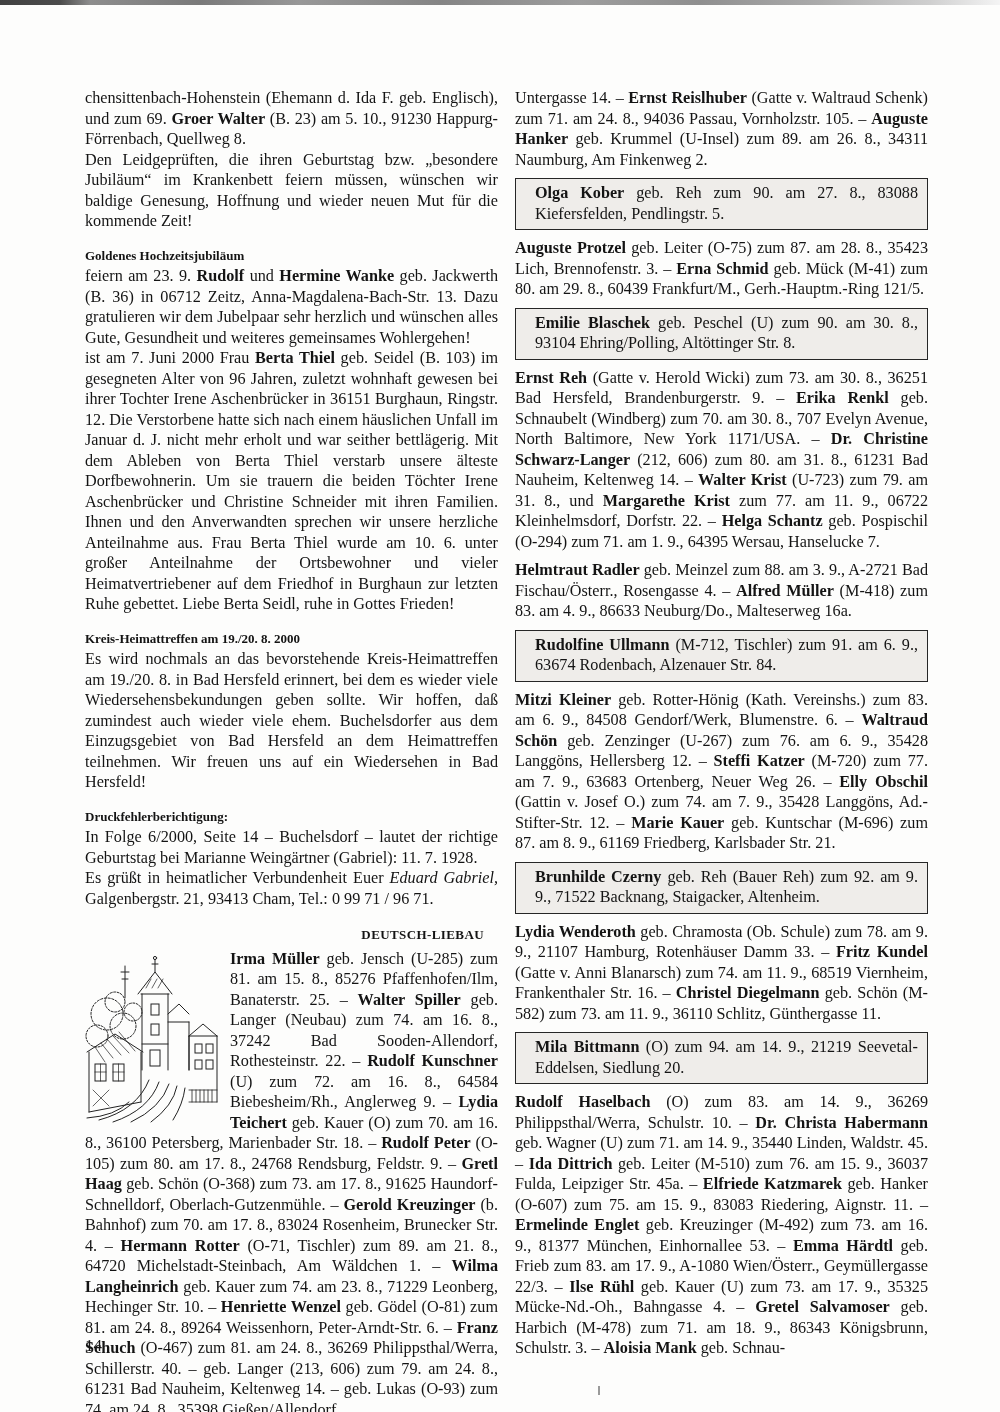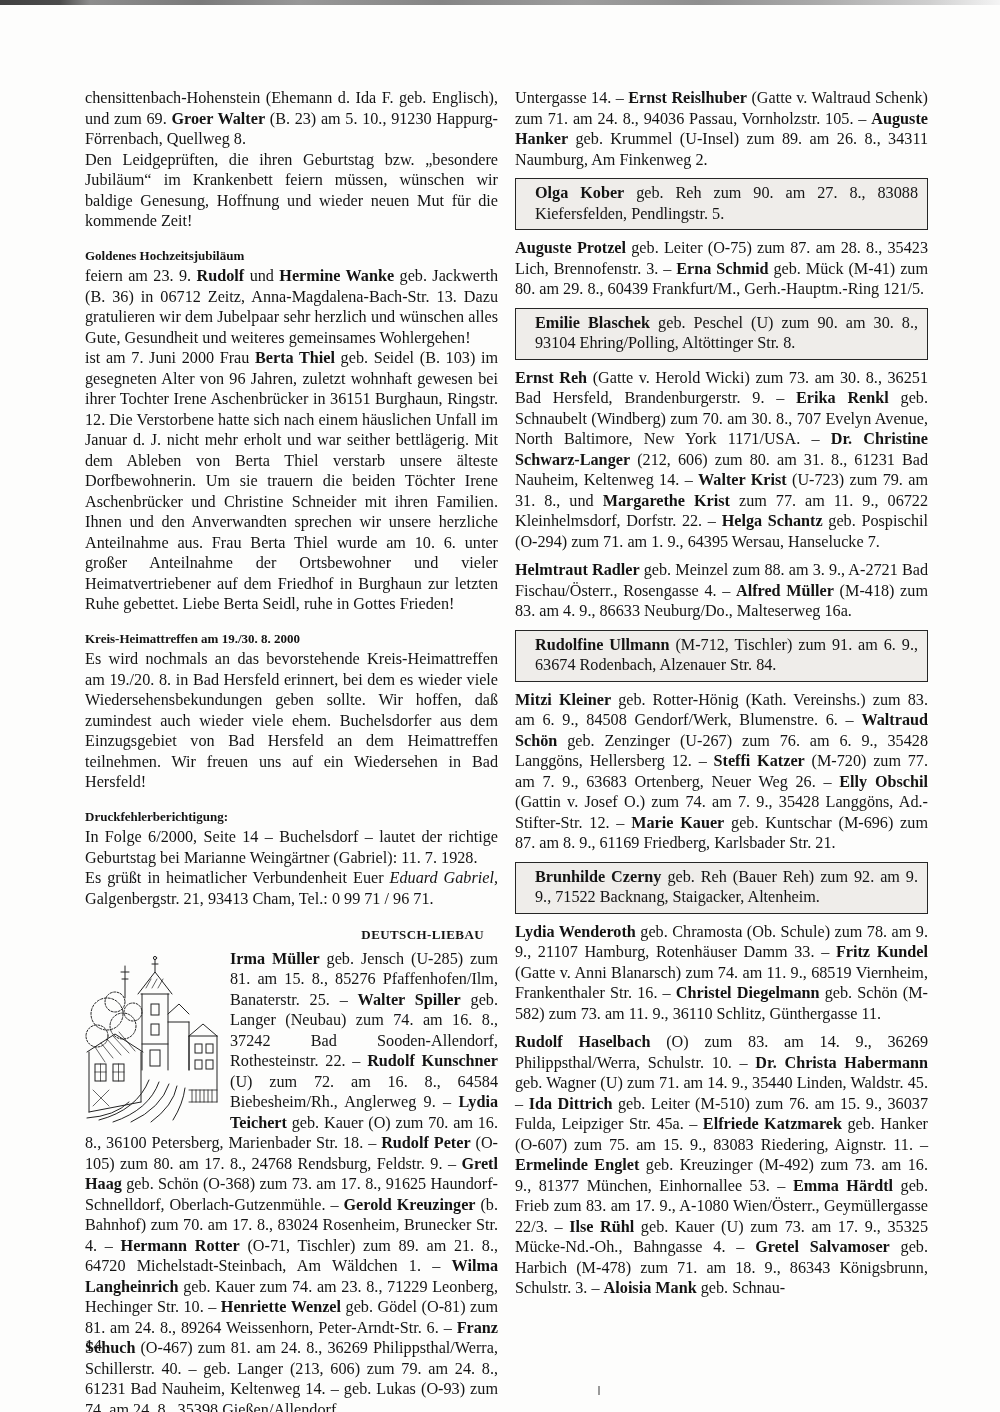--- a/index.html
+++ b/index.html
@@ -65,21 +65,21 @@
 
     <div class="col">
       <p>chensittenbach-Hohenstein (Ehemann d. Ida F. geb. Englisch), und zum 69. <b>Groer Walter</b> (B. 23) am 5. 10., 91230 Happurg-Förrenbach, Quellweg 8.</p>
       <p>Den Leidgeprüften, die ihren Geburtstag bzw. „besondere Jubiläum“ im Krankenbett feiern müssen, wünschen wir baldige Genesung, Hoffnung und wieder neuen Mut für die kommende Zeit!</p>
 
       <h3>Goldenes Hochzeitsjubiläum</h3>
       <p>feiern am 23. 9. <b>Rudolf</b> und <b>Hermine Wanke</b> geb. Jackwerth (B. 36) in 06712 Zeitz, Anna-Magdalena-Bach-Str. 13. Dazu gratulieren wir dem Jubelpaar sehr herzlich und wünschen alles Gute, Gesundheit und weiteres gemeinsames Wohlergehen!</p>
 
       <p>ist am 7. Juni 2000 Frau <b>Berta Thiel</b> geb. Seidel (B. 103) im gesegneten Alter von 96 Jahren, zuletzt wohnhaft gewesen bei ihrer Tochter Irene Aschenbrücker in 36151 Burghaun, Ringstr. 12. Die Verstorbene hatte sich nach einem häuslichen Unfall im Januar d. J. nicht mehr erholt und war seither bettlägerig. Mit dem Ableben von Berta Thiel verstarb unsere älteste Dorfbewohnerin. Um sie trauern die beiden Töchter Irene Aschenbrücker und Christine Schneider mit ihren Familien. Ihnen und den Anverwandten sprechen wir unsere herzliche Anteilnahme aus. Frau Berta Thiel wurde am 10. 6. unter großer Anteilnahme der Ortsbewohner und vieler Heimatvertriebener auf dem Friedhof in Burghaun zur letzten Ruhe gebettet. Liebe Berta Seidl, ruhe in Gottes Frieden!</p>
 
-      <h3>Kreis-Heimattreffen am 19./30. 8. 2000</h3>
+      <h3>Kreis-Heimattreffen am 19./20. 8. 2000</h3>
       <p>Es wird nochmals an das bevorstehende Kreis-Heimattreffen am 19./20. 8. in Bad Hersfeld erinnert, bei dem es wieder viele Wiedersehensbekundungen geben sollte. Wir hoffen, daß zumindest auch wieder viele ehem. Buchelsdorfer aus dem Einzugsgebiet von Bad Hersfeld an dem Heimattreffen teilnehmen. Wir freuen uns auf ein Wiedersehen in Bad Hersfeld!</p>
 
       <h3>Druckfehlerberichtigung:</h3>
       <p>In Folge 6/2000, Seite 14 – Buchelsdorf – lautet der richtige Geburtstag bei Marianne Weingärtner (Gabriel): 11. 7. 1928.</p>
       <p>Es grüßt in heimatlicher Verbundenheit Euer <i>Eduard Gabriel,</i> Galgenbergstr. 21, 93413 Cham, Tel.: 0 99 71 / 96 71.</p>
 
       <div class="dl">
         <h3 class="dl-head">DEUTSCH-LIEBAU</h3>
         <svg class="dl-img" viewBox="0 0 136 172" xmlns="http://www.w3.org/2000/svg" role="img">
           <g stroke="#222" fill="none" stroke-width="1" stroke-linecap="round">
@@ -142,20 +142,23 @@
       <p class="rc-para"><b>Ernst Reh</b> (Gatte v. Herold Wicki) zum 73. am 30. 8., 36251 Bad Hersfeld, Brandenburgerstr. 9. – <b>Erika Renkl</b> geb. Schnaubelt (Windberg) zum 70. am 30. 8., 707 Evelyn Avenue, North Baltimore, New York 1171/USA. – <b>Dr. Christine Schwarz-Langer</b> (212, 606) zum 80. am 31. 8., 61231 Bad Nauheim, Keltenweg 14. – <b>Walter Krist</b> (U-723) zum 79. am 31. 8., und <b>Margarethe Krist</b> zum 77. am 11. 9., 06722 Kleinhelmsdorf, Dorfstr. 22. – <b>Helga Schantz</b> geb. Pospischil (O-294) zum 71. am 1. 9., 64395 Wersau, Hanselucke 7.</p>
       <p class="rc-para"><b>Helmtraut Radler</b> geb. Meinzel zum 88. am 3. 9., A-2721 Bad Fischau/Österr., Rosengasse 4. – <b>Alfred Müller</b> (M-418) zum 83. am 4. 9., 86633 Neuburg/Do., Malteserweg 16a.</p>
       <div class="box">
           <p><b>Rudolfine Ullmann</b> (M-712, Tischler) zum 91. am 6. 9., 63674 Rodenbach, Alzenauer Str. 84.</p>
         </div>
       <p class="rc-para"><b>Mitzi Kleiner</b> geb. Rotter-Hönig (Kath. Vereinshs.) zum 83. am 6. 9., 84508 Gendorf/Werk, Blumenstre. 6. – <b>Waltraud Schön</b> geb. Zenzinger (U-267) zum 76. am 6. 9., 35428 Langgöns, Hellersberg 12. – <b>Steffi Katzer</b> (M-720) zum 77. am 7. 9., 63683 Ortenberg, Neuer Weg 26. – <b>Elly Obschil</b> (Gattin v. Josef O.) zum 74. am 7. 9., 35428 Langgöns, Ad.-Stifter-Str. 12. – <b>Marie Kauer</b> geb. Kuntschar (M-696) zum 87. am 8. 9., 61169 Friedberg, Karlsbader Str. 21.</p>
       <div class="box">
           <p><b>Brunhilde Czerny</b> geb. Reh (Bauer Reh) zum 92. am 9. 9., 71522 Backnang, Staigacker, Altenheim.</p>
         </div>
       <p class="rc-para"><b>Lydia Wenderoth</b> geb. Chramosta (Ob. Schule) zum 78. am 9. 9., 21107 Hamburg, Rotenhäuser Damm 33. – <b>Fritz Kundel</b> (Gatte v. Anni Blanarsch) zum 74. am 11. 9., 68519 Viernheim, Frankenthaler Str. 16. – <b>Christel Diegelmann</b> geb. Schön (M-582) zum 73. am 11. 9., 36110 Schlitz, Günthergasse 11.</p>
+      <div class="box">
+          <p><b>Mila Bittmann</b> (O) zum 94. am 14. 9., 21219 Seevetal-Eddelsen, Siedlung 20.</p>
+        </div>
       <p class="rc-para"><b>Rudolf Haselbach</b> (O) zum 83. am 14. 9., 36269 Philippsthal/Werra, Schulstr. 10. – <b>Dr. Christa Habermann</b> geb. Wagner (U) zum 71. am 14. 9., 35440 Linden, Waldstr. 45. – <b>Ida Dittrich</b> geb. Leiter (M-510) zum 76. am 15. 9., 36037 Fulda, Leipziger Str. 45a. – <b>Elfriede Katzmarek</b> geb. Hanker (O-607) zum 75. am 15. 9., 83083 Riedering, Aignstr. 11. – <b>Ermelinde Englet</b> geb. Kreuzinger (M-492) zum 73. am 16. 9., 81377 München, Einhornallee 53. – <b>Emma Härdtl</b> geb. Frieb zum 83. am 17. 9., A-1080 Wien/Österr., Geymüllergasse 22/3. – <b>Ilse Rühl</b> geb. Kauer (U) zum 73. am 17. 9., 35325 Mücke-Nd.-Oh., Bahngasse 4. – <b>Gretel Salvamoser</b> geb. Harbich (M-478) zum 71. am 18. 9., 86343 Königsbrunn, Schulstr. 3. – <b>Aloisia Mank</b> geb. Schnau-</p>
     </div>
 
   </div>
 
   <div class="page-number">14</div>
   <div class="bottom-tick"></div>
 </div>
 
 </body></html>

